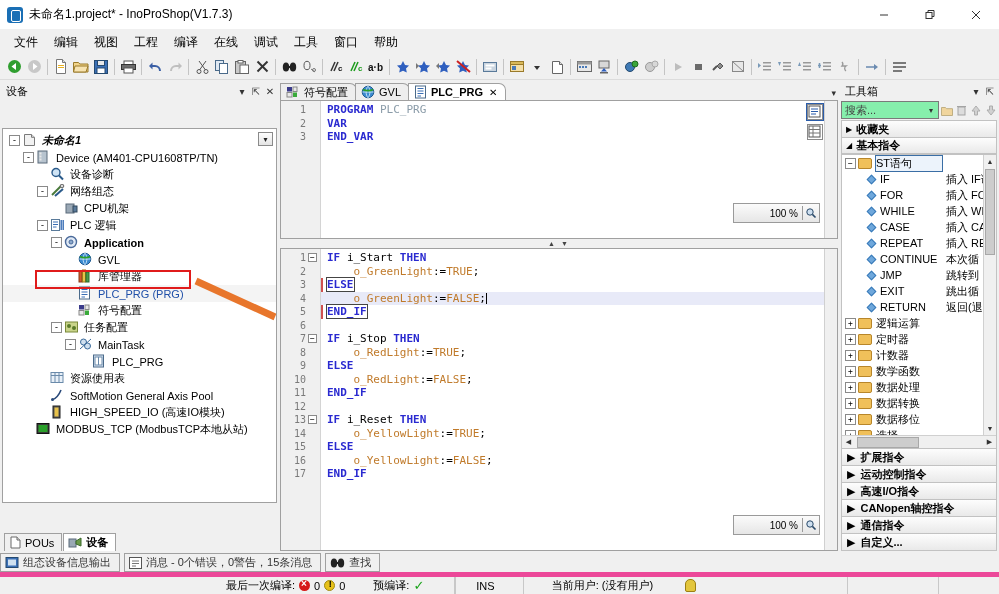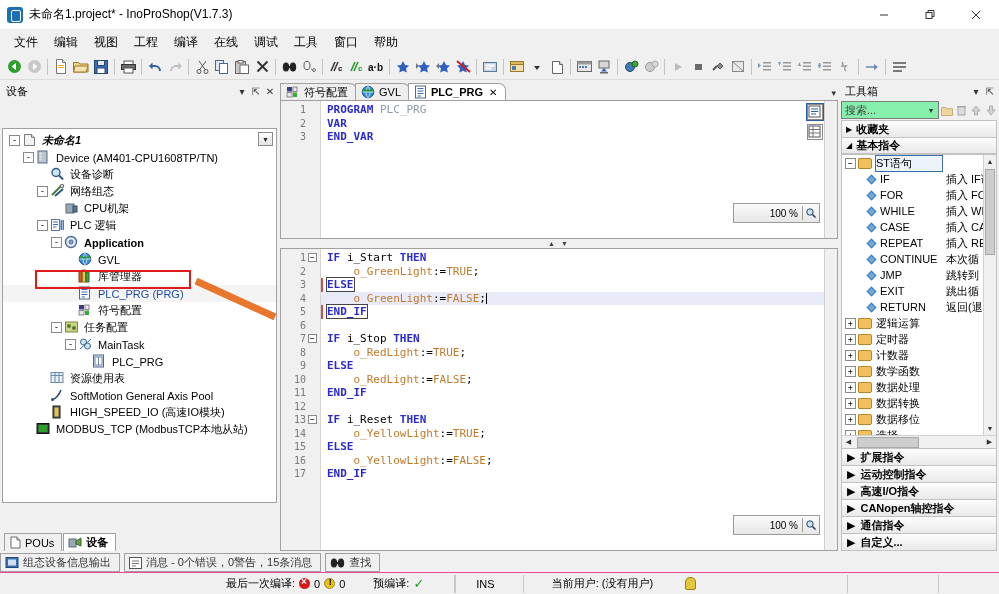--- a/index.html
+++ b/index.html
@@ -198,21 +198,21 @@
 
   
   .bottom { flex: 0 0 auto; }
   .msgtabs { height: 21px; display: flex; align-items: flex-end; background: #f0f0f0; }
   .msgtab {
     display: flex; align-items: center; gap: 4px; height: 19px; padding: 0 8px 0 4px;
     font-size: 11px; background: #f0f0f0; border: 1px solid #a0a0a0; margin-right: 4px; color: #333;
   }
   .statusbar {
     height: 22px; background: #f0f0f0; display: flex; align-items: center;
-    border-top: 1px solid #ec4899; font-size: 11px;
+    border-top: 5px solid #ec4899; font-size: 11px;
   }
   .sb-cell { padding: 0 8px; height: 20px; display: flex; align-items: center; gap: 4px; }
   .sb-sep { width: 1px; height: 18px; background: #c8c8c8; }
   .sb-grow { flex: 1 1 auto; }
 
   .dot-err { width: 11px; height: 11px; border-radius: 50%; background: #d61a1a; position: relative; }
   .dot-err:after { content:"×"; position:absolute; left:2px; top:-2px; color:#fff; font-size:10px; font-weight:bold;}
   .dot-warn { width: 11px; height: 11px; border-radius: 50%; background: #e8c21a; border:1px solid #a08a10; position:relative;}
   .dot-warn:after { content:"!"; position:absolute; left:3.5px; top:-2px; color:#000; font-size:9px; font-weight:bold;}
   .check { color: #19a319; font-size: 13px; font-weight: bold; }

